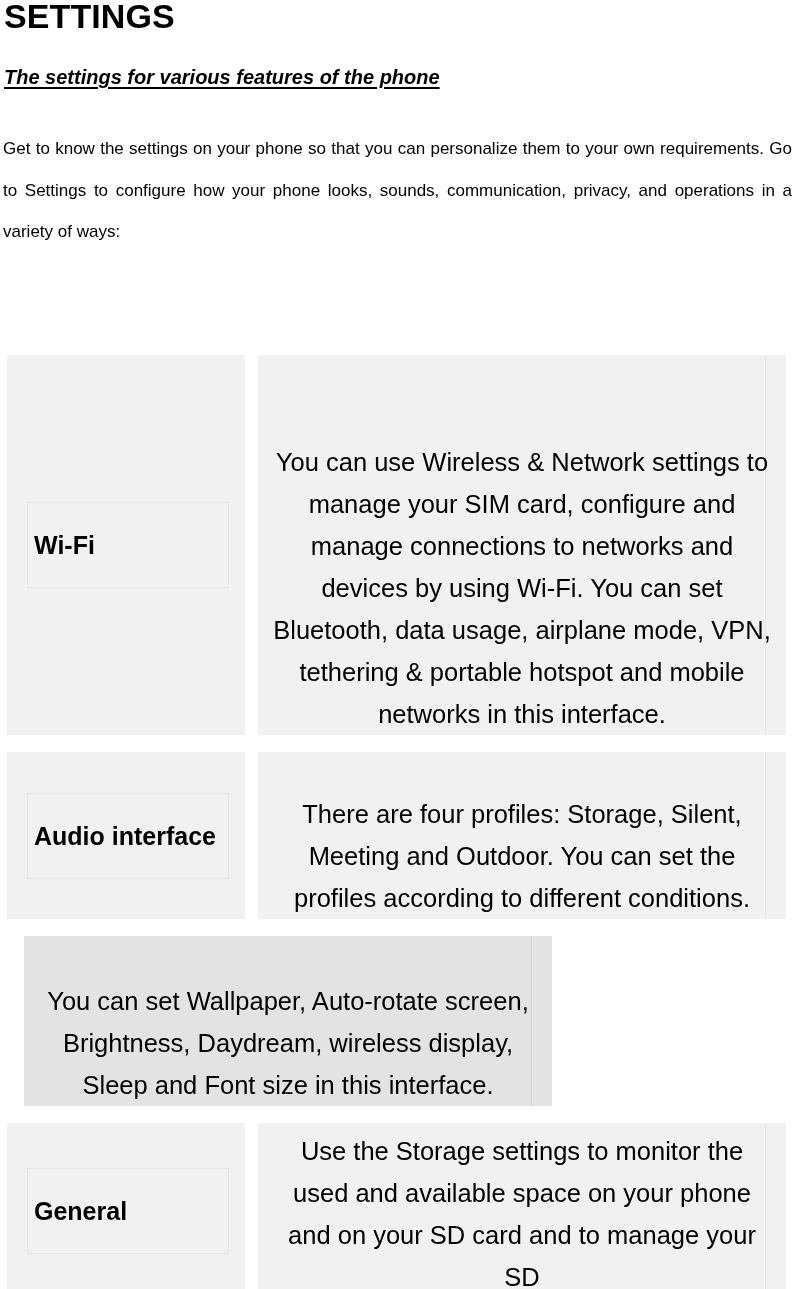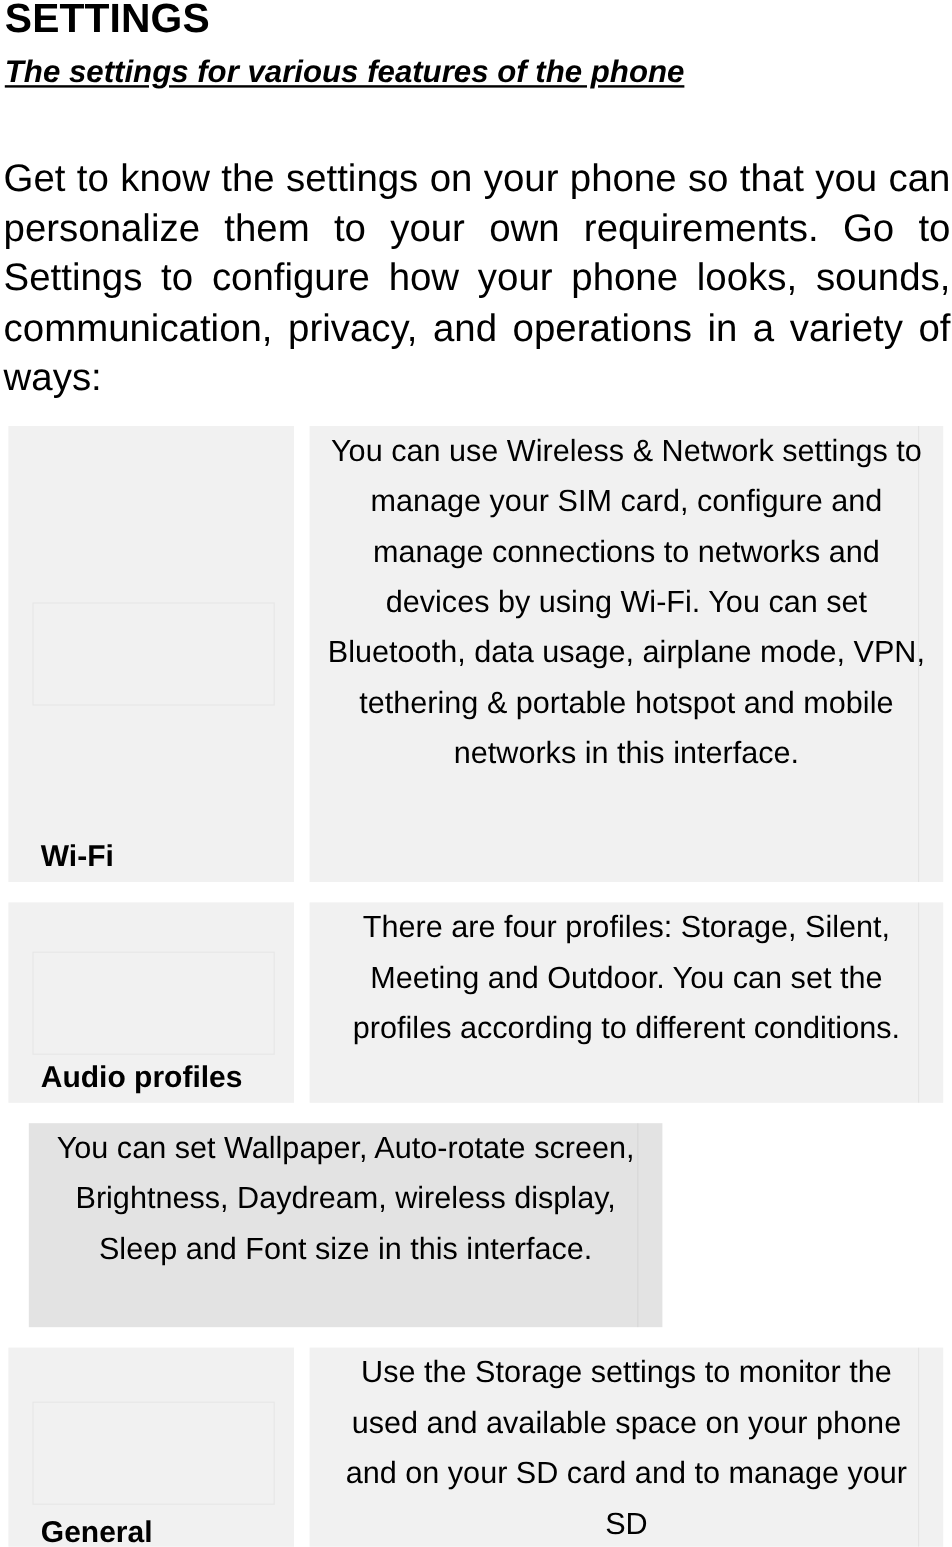--- a/index.html
+++ b/index.html
@@ -32,37 +32,37 @@
     font-size: 34px;
     font-weight: bold;
     letter-spacing: 0.1px;
     line-height: 40px;
     white-space: nowrap;
   }
 
   .doc-subtitle {
     position: absolute;
     left: 4px;
-    top: 43px;
-    font-size: 26px;
+    top: 61px;
+    font-size: 20px;
     font-weight: bold;
     font-style: italic;
     line-height: 32px;
     text-decoration: underline;
     text-underline-offset: 3px;
     white-space: nowrap;
   }
 
   
   .intro {
     position: absolute;
     left: 3px;
     top: 128px;
     width: 789px;
-    font-size: 32px;
+    font-size: 17px;
     line-height: 41.5px;
     text-align: justify;
     text-justify: inter-word;
   }
 
   
   .settings-table {
     position: absolute;
     left: 0;
     top: 355px;
@@ -75,32 +75,32 @@
     align-items: stretch;
     margin-bottom: 17px;
   }
 
   .cell-label {
     position: relative;
     width: 238px;
     margin-left: 7px;
     background: #f1f1f1;
     display: flex;
-    align-items: flex-end;
+    align-items: center;
     box-sizing: border-box;
   }
 
   .cell-desc {
     position: relative;
     width: 528px;
     margin-left: 13px;
     background: #f1f1f1;
     box-sizing: border-box;
     display: flex;
-    align-items: flex-start;
+    align-items: flex-end;
     justify-content: center;
   }
 
   .row.shade-dark .cell-label,
   .row.shade-dark .cell-desc {
     background: #e3e3e3;
   }
 
   
   .label-frame {
@@ -173,21 +173,21 @@
       </div>
       <div class="cell-desc">
         <div class="desc-rule"></div>
         <div class="desc-text">You can use Wireless &amp; Network settings to manage your SIM card, configure and manage connections to networks and devices by using Wi-Fi. You can set Bluetooth, data usage, airplane mode, VPN, tethering &amp; portable hotspot and mobile networks in this interface.</div>
       </div>
     </div>
 
     <div class="row row-2">
       <div class="cell-label">
         <div class="label-frame"></div>
-        <div class="label-text">Audio profiles</div>
+        <div class="label-text">Audio interface</div>
       </div>
       <div class="cell-desc">
         <div class="desc-rule"></div>
         <div class="desc-text">There are four profiles: Storage, Silent, Meeting and Outdoor. You can set the profiles according to different conditions.</div>
       </div>
     </div>
 
     <div class="row row-3 shade-dark">
       <div class="cell-desc">
         <div class="desc-rule"></div>

